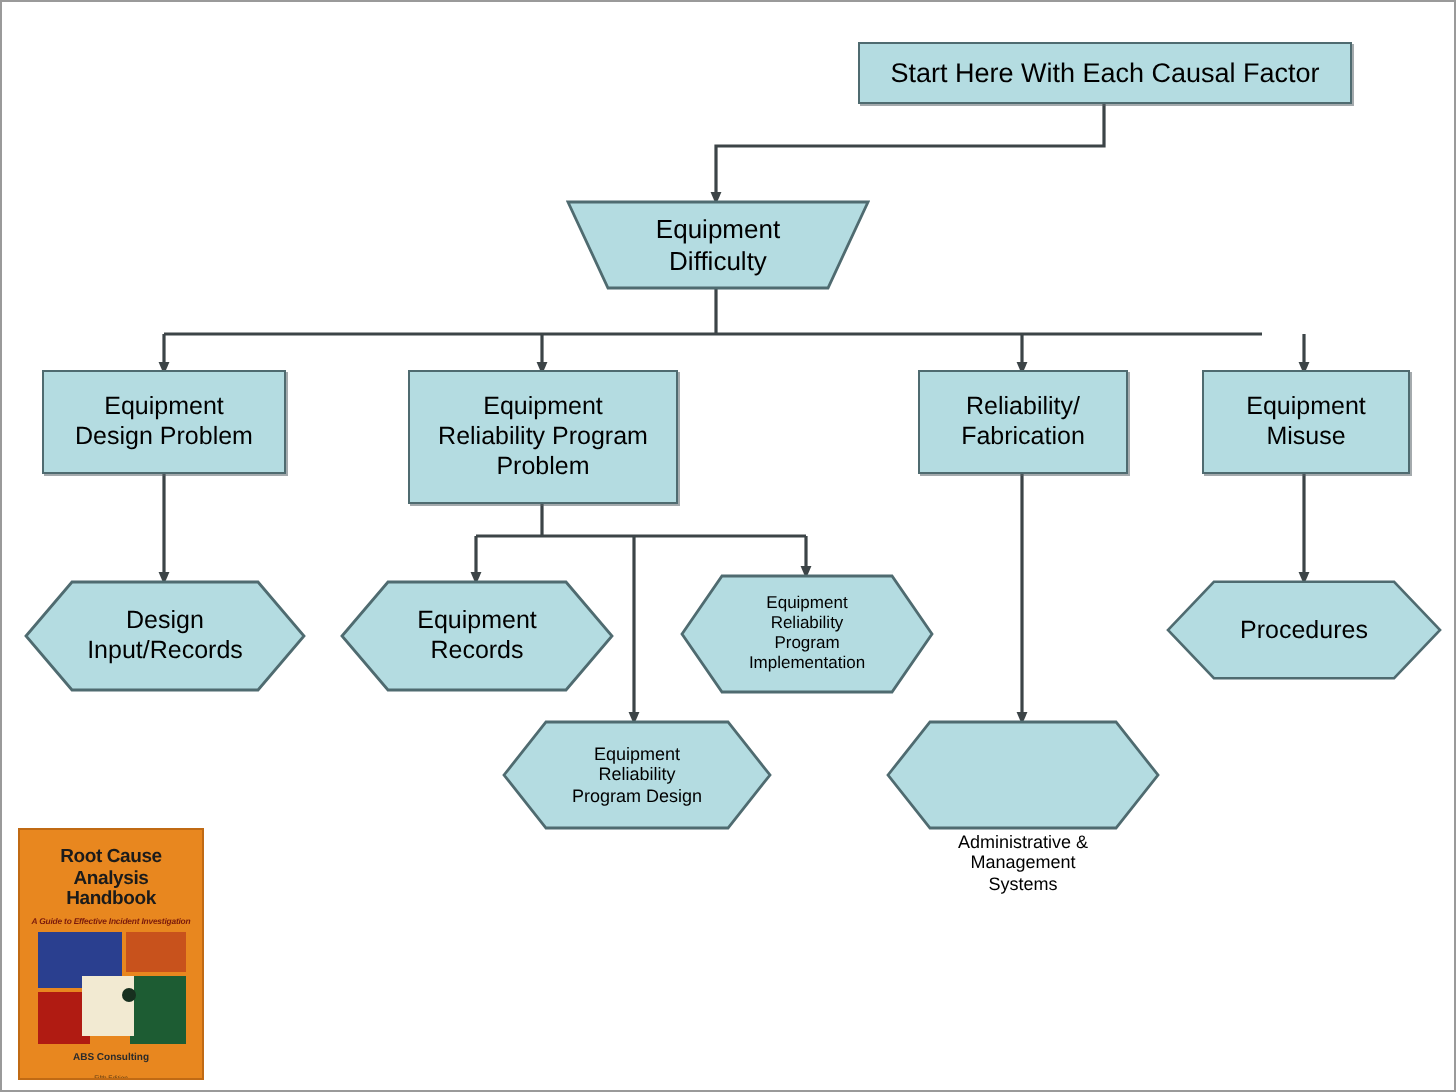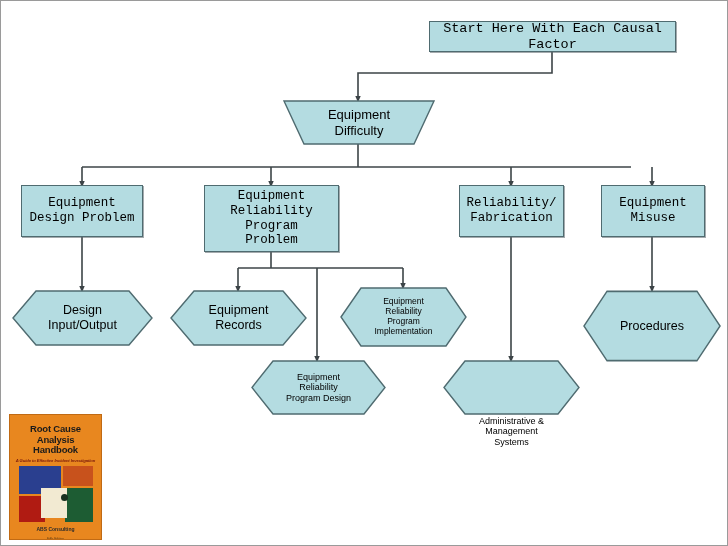--- a/index.html
+++ b/index.html
@@ -30,21 +30,20 @@
     position: absolute;
     box-sizing: border-box;
     display: flex;
     align-items: center;
     justify-content: center;
     text-align: center;
     color: #000000;
     line-height: 1.18;
     white-space: pre-line;
     z-index: 3;
-    font-family: Liberation Mono, monospace;
   }
   .rect {
     background: #b4dce1;
     border: 1px solid #4f6b70;
     box-shadow: 1px 1px 0 rgba(90,100,105,0.55);
   }
   .hexwrap {
     position: absolute;
     z-index: 3;
   }
@@ -187,21 +186,21 @@
 Fabrication</div>
 
   <div class="node rect" style="left:600px; top:184px; width:104px; height:52px; font-size:12.5px;">Equipment
 Misuse</div>
 
   <div class="hexwrap" style="left:11px; top:289px; width:141px; height:56px;">
     <svg viewBox="0 0 141 56" preserveAspectRatio="none" xmlns="http://www.w3.org/2000/svg">
       <polygon points="1,28 24,1 117,1 140,28 117,55 24,55" fill="#b4dce1" stroke="#4f6b70" stroke-width="1.4"></polygon>
     </svg>
     <div class="label" style="font-size:12.5px;">Design
-Input/Output</div>
+Input/Records</div>
   </div>
 
   <div class="hexwrap" style="left:169px; top:289px; width:137px; height:56px;">
     <svg viewBox="0 0 137 56" preserveAspectRatio="none" xmlns="http://www.w3.org/2000/svg">
       <polygon points="1,28 24,1 113,1 136,28 113,55 24,55" fill="#b4dce1" stroke="#4f6b70" stroke-width="1.4"></polygon>
     </svg>
     <div class="label" style="font-size:12.5px;">Equipment
 Records</div>
   </div>
 
@@ -226,21 +225,21 @@
 
   <div class="hexwrap" style="left:442px; top:359px; width:137px; height:55px;">
     <svg viewBox="0 0 137 55" preserveAspectRatio="none" xmlns="http://www.w3.org/2000/svg">
       <polygon points="1,27.5 22,1 115,1 136,27.5 115,54 22,54" fill="#b4dce1" stroke="#4f6b70" stroke-width="1.4"></polygon>
     </svg>
     <div class="label" style="font-size:9px;margin-top:44px;">Administrative &amp;
 Management
 Systems</div>
   </div>
 
-  <div class="hexwrap" style="left:582px; top:289px; width:138px; height:72px;">
+  <div class="hexwrap" style="left:582px; top:289px; width:138px; height:50px;">
     <svg viewBox="0 0 138 56" preserveAspectRatio="none" xmlns="http://www.w3.org/2000/svg">
       <polygon points="1,28 24,1 114,1 137,28 114,55 24,55" fill="#b4dce1" stroke="#4f6b70" stroke-width="1.4"></polygon>
     </svg>
     <div class="label" style="font-size:12.5px;">Procedures</div>
   </div>
 
   <div id="book">
     <div class="bk-title">Root Cause
 Analysis
 Handbook</div>

